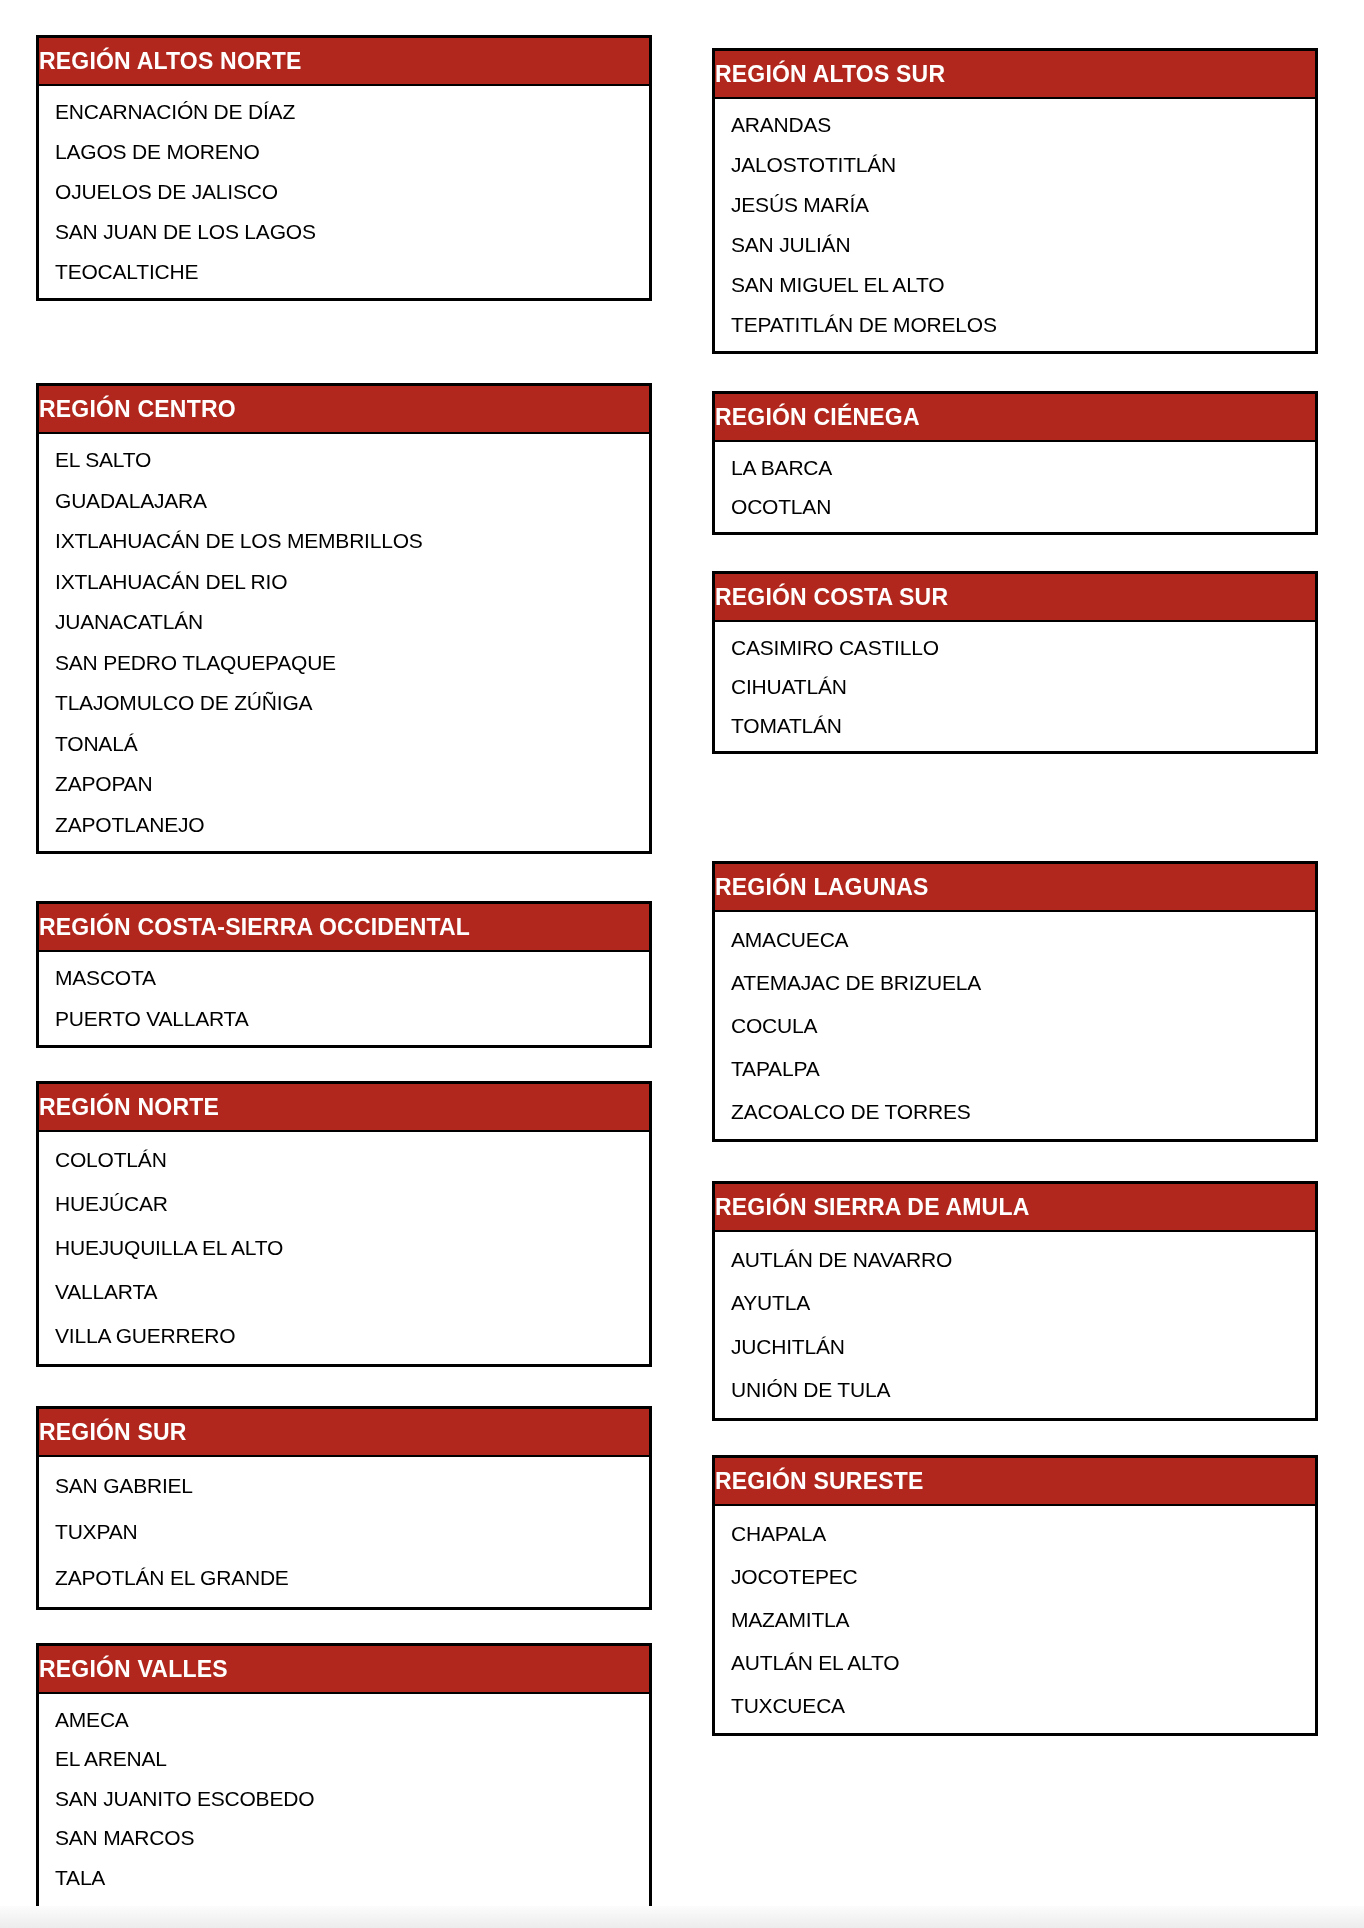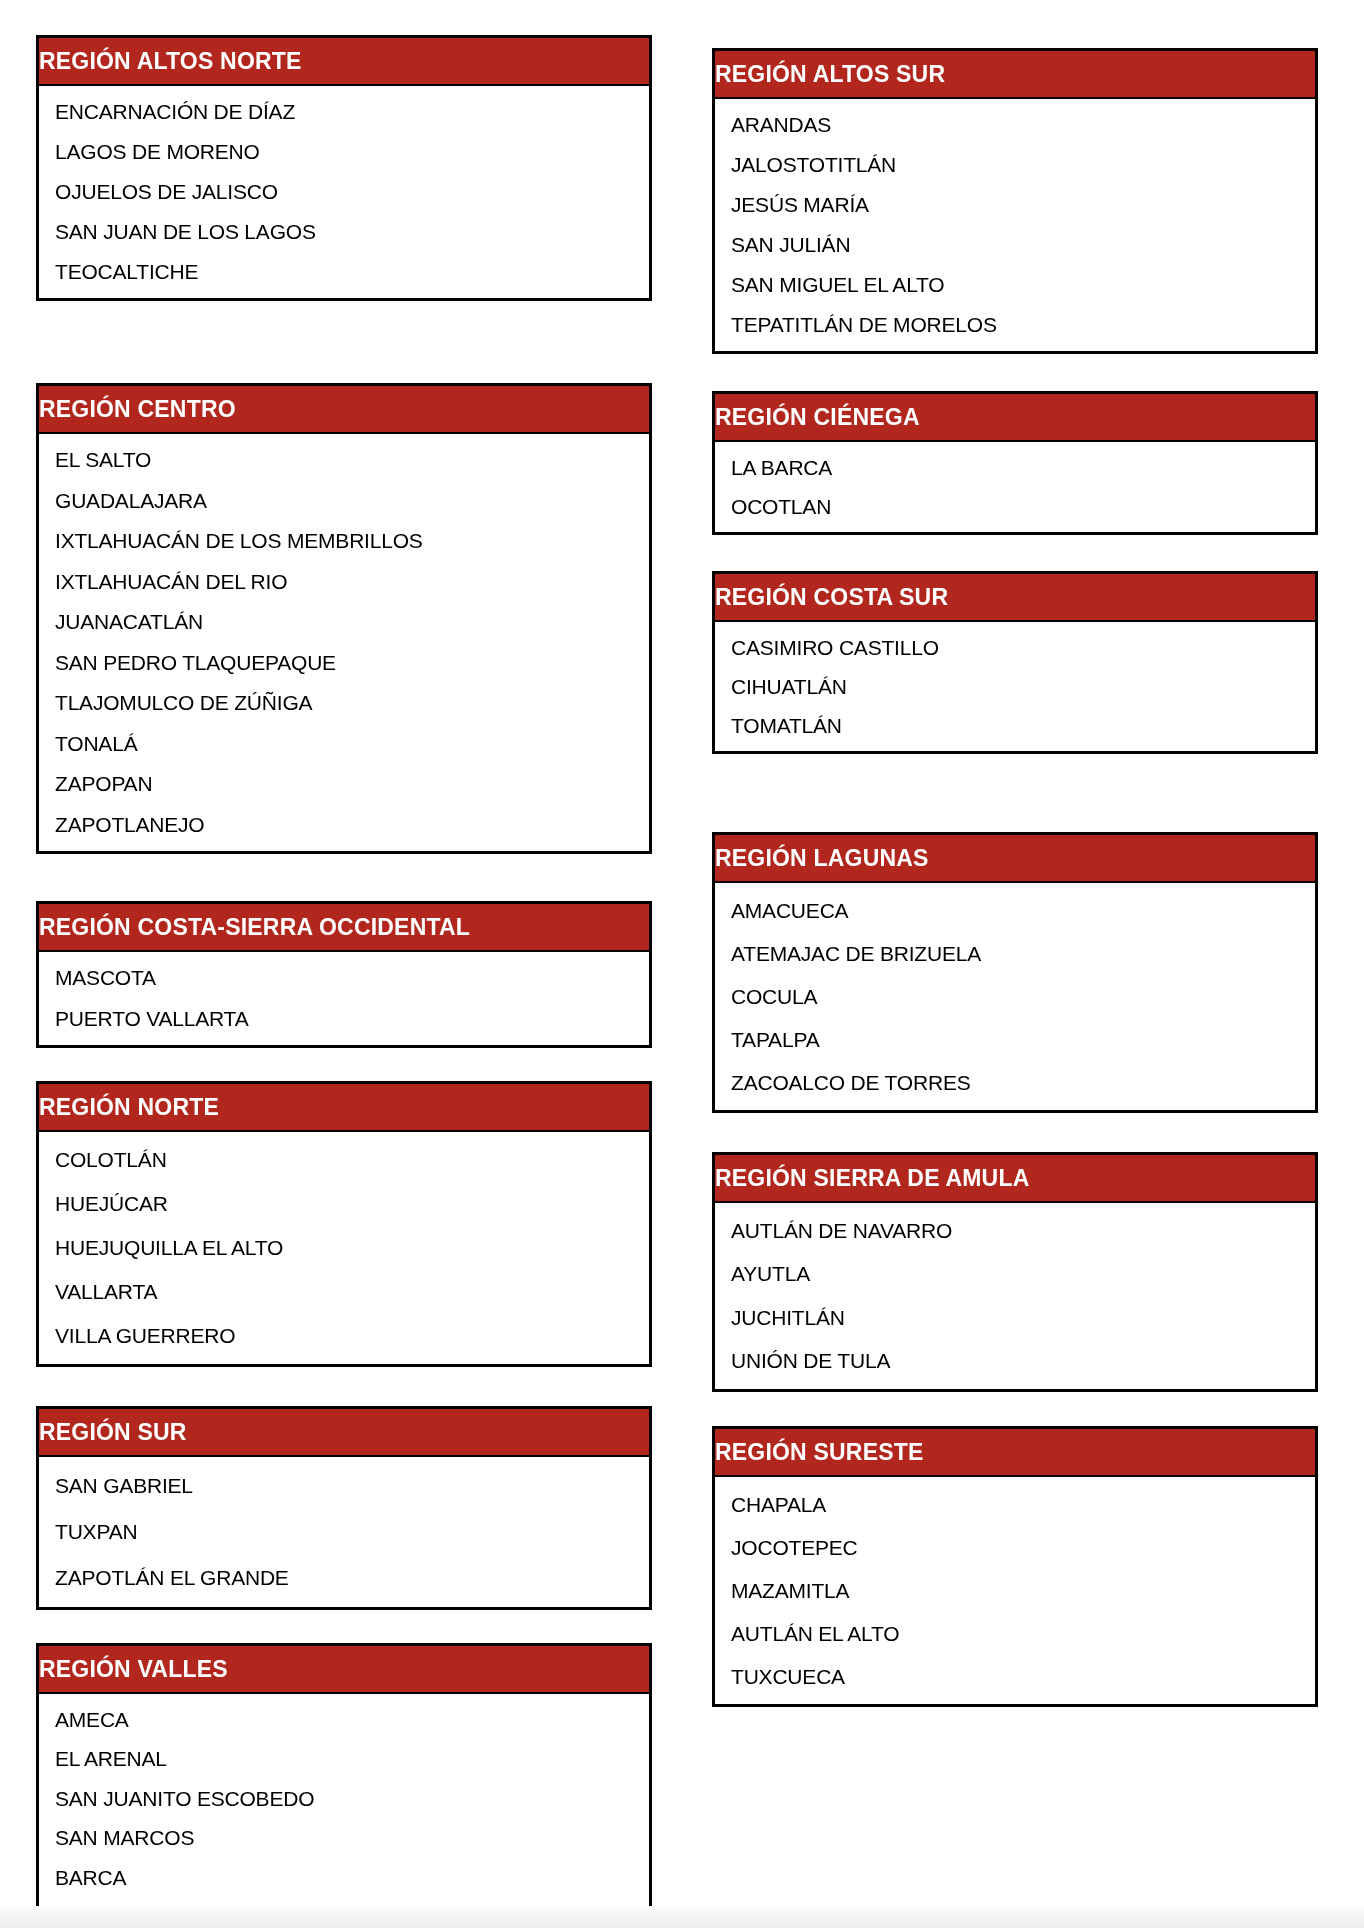--- a/index.html
+++ b/index.html
@@ -125,21 +125,21 @@
 
   <section class="region-box" style="--row-h:39.5px; margin-bottom:0">
     <header class="region-header">
       <span class="region-title">REGIÓN VALLES</span>
     </header>
     <div class="region-items">
         <div class="region-item">AMECA</div>
         <div class="region-item">EL ARENAL</div>
         <div class="region-item">SAN JUANITO ESCOBEDO</div>
         <div class="region-item">SAN MARCOS</div>
-        <div class="region-item">BARCA</div>
+        <div class="region-item">TALA</div>
         <div class="region-item">TEQUILA</div>
       </div>
   </section>
 
 </div>
 
 <div class="col col-right">
 
   <section class="region-box" style="--row-h:40px; margin-bottom:37px">
     <header class="region-header">
@@ -158,21 +158,21 @@
   <section class="region-box" style="--row-h:39px; margin-bottom:36px">
     <header class="region-header">
       <span class="region-title">REGIÓN CIÉNEGA</span>
     </header>
     <div class="region-items">
         <div class="region-item">LA BARCA</div>
         <div class="region-item">OCOTLAN</div>
       </div>
   </section>
 
-  <section class="region-box" style="--row-h:39px; margin-bottom:78px">
+  <section class="region-box" style="--row-h:39px; margin-bottom:107px">
     <header class="region-header">
       <span class="region-title">REGIÓN COSTA SUR</span>
     </header>
     <div class="region-items">
         <div class="region-item">CASIMIRO CASTILLO</div>
         <div class="region-item">CIHUATLÁN</div>
         <div class="region-item">TOMATLÁN</div>
       </div>
   </section>
 

